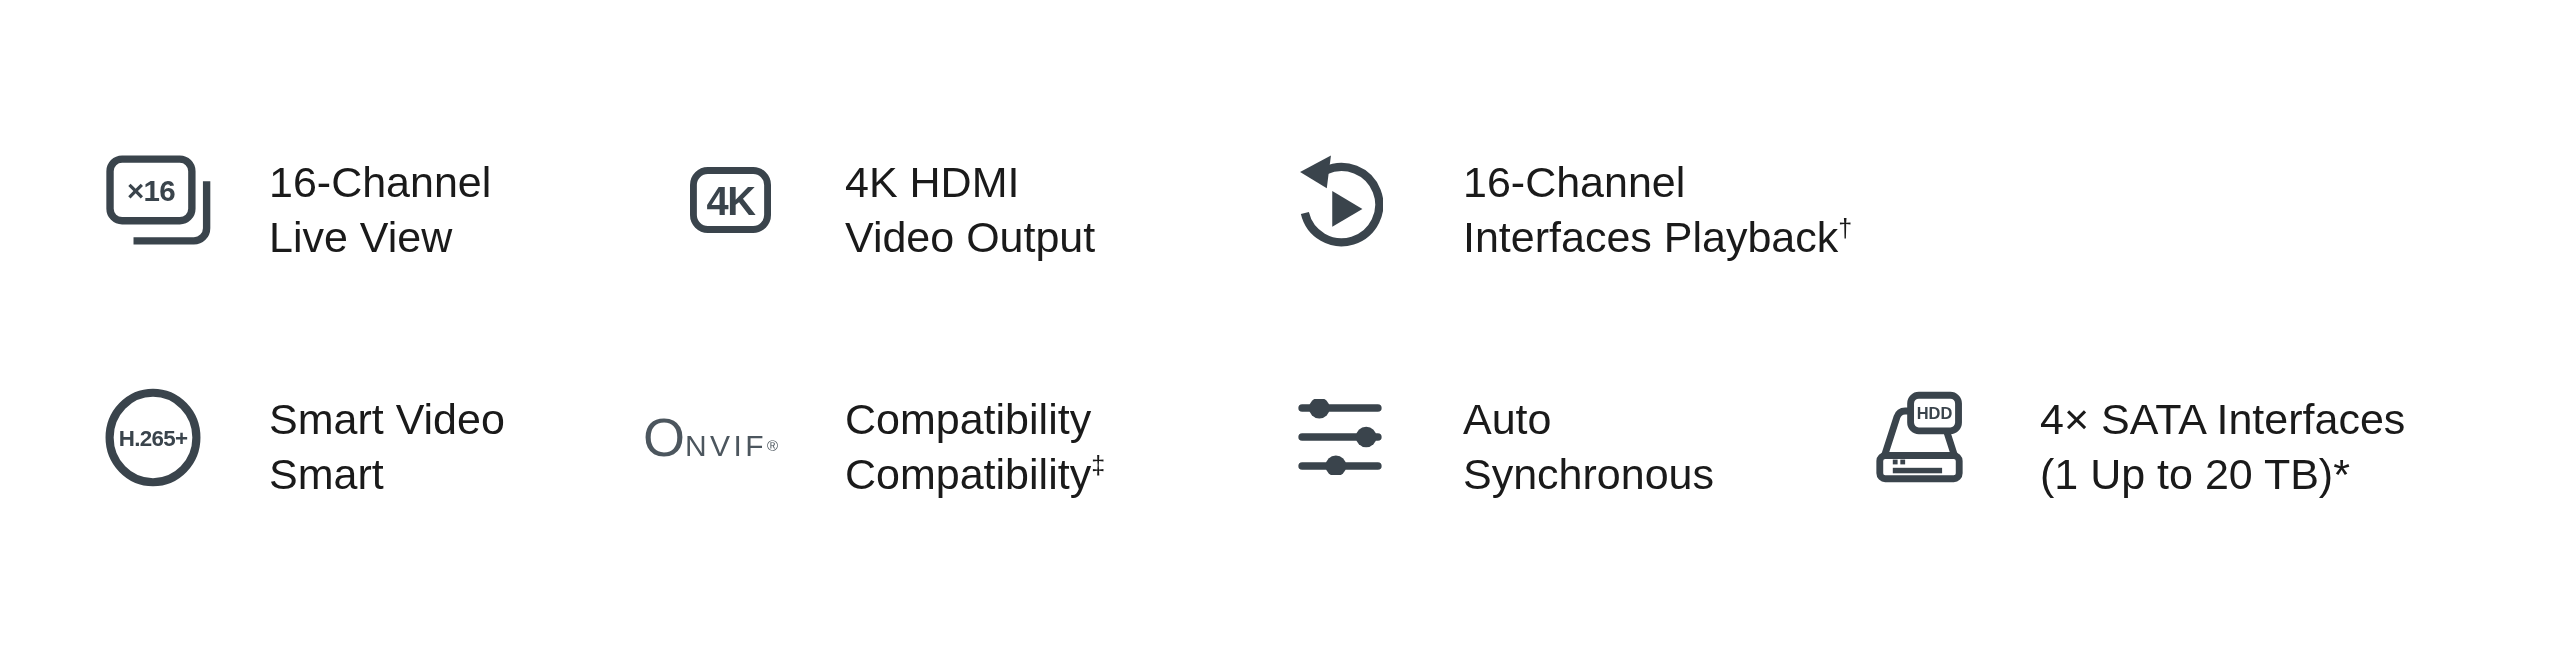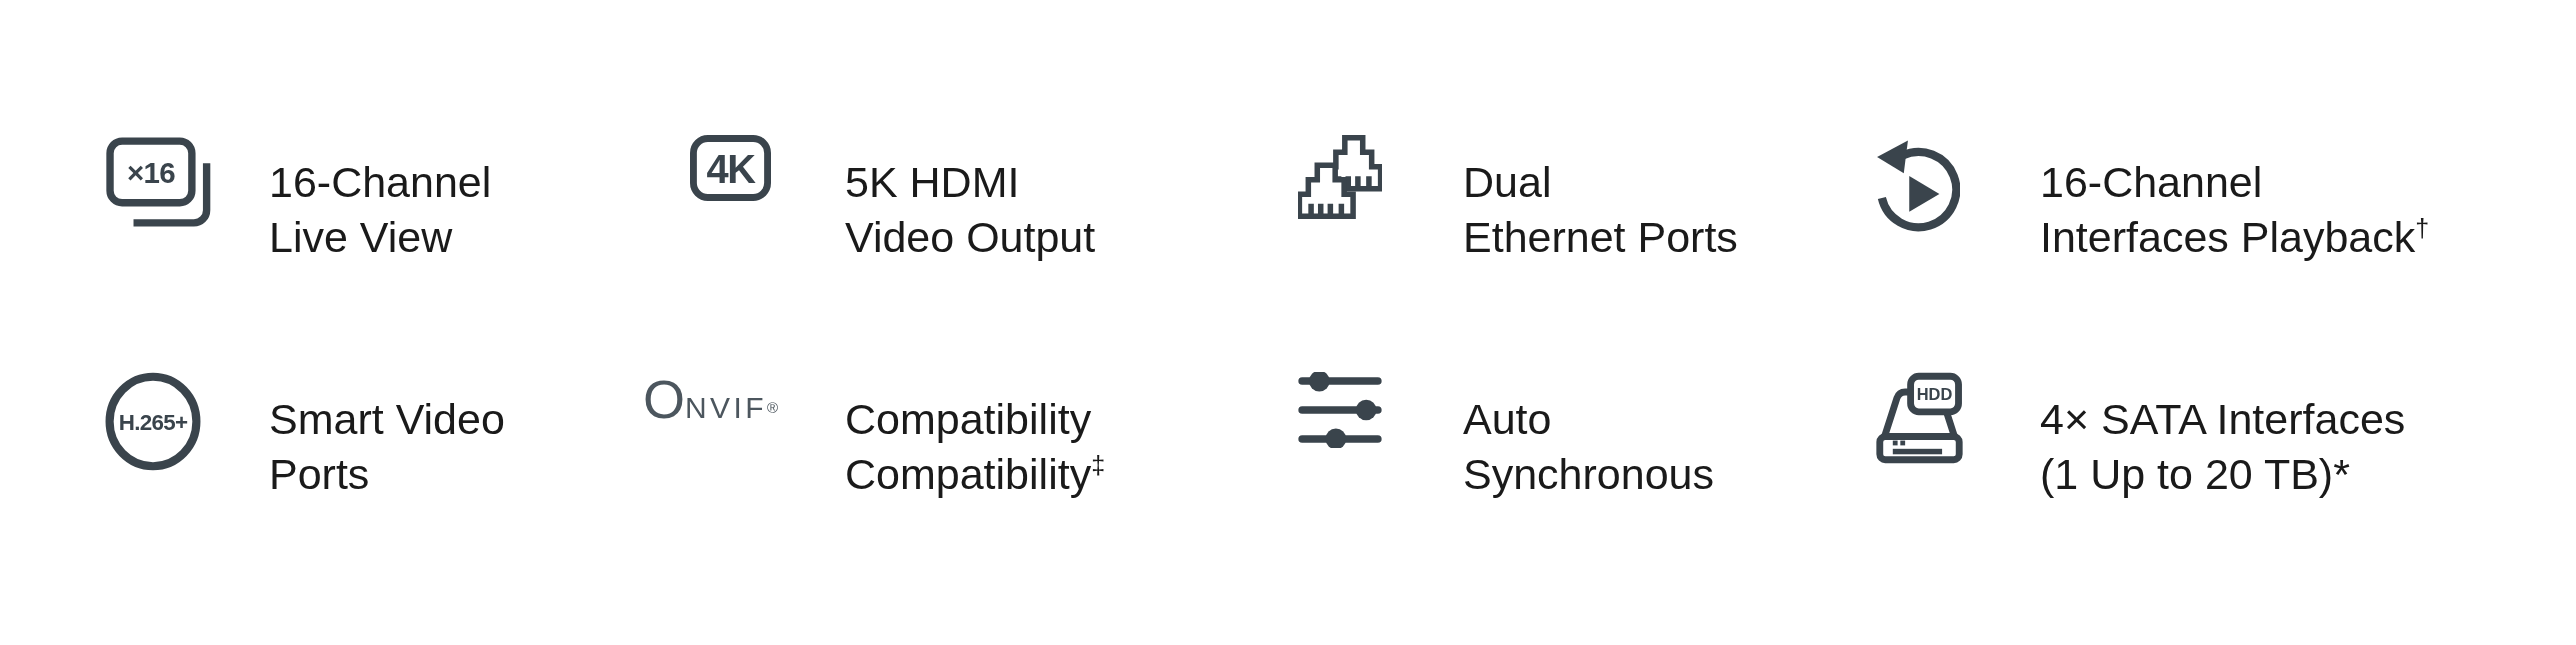--- a/index.html
+++ b/index.html
@@ -6,21 +6,21 @@
   body{
     width:2576px;height:645px;background:#ffffff;overflow:hidden;position:relative;
     font-family:"Liberation Sans","DejaVu Sans",sans-serif;
   }
   .features-row{
     position:absolute;left:104px;
     display:grid;grid-template-columns:576px 618px 577px auto;
   }
   .row-1{top:135px;}
   .row-2{top:372px;}
-  .cell{display:flex;align-items:flex-start;min-height:124px;}
+  .cell{display:flex;align-items:center;min-height:124px;}
   .icon-slot{width:165px;flex:none;display:flex;align-items:center;color:var(--icon-color,#3a444c);}
   .icon-slot svg{display:block;}
   .label{
     font-size:43px;line-height:55px;color:var(--text-color,#1a1a1a);white-space:nowrap;margin-top:20px;
   }
   .label sup{font-size:25px;line-height:0;}
   
   .onvif-logo{
     color:var(--onvif-color,#4c565e);font-weight:normal;white-space:nowrap;
     margin-left:-37px;line-height:1;
@@ -51,43 +51,25 @@
   </div>
 
   <div class="cell">
     <div class="icon-slot">
       <svg class="icon-4k" width="81" height="66" viewBox="0 0 118 96">
         <rect x="5" y="5" width="108" height="86" rx="21" fill="none" stroke="currentColor" stroke-width="10"></rect>
         <text class="icon-svg-text" x="59" y="70" font-size="58" text-anchor="middle" fill="currentColor" letter-spacing="-2">4K</text>
       </svg>
     </div>
     <div class="label">
-      <span>5K HDMI</span><br>
+      <span>4K HDMI</span><br>
       <span>Video Output</span><sup></sup>
     </div>
   </div>
 
-  <div class="cell">
-    <div class="icon-slot">
-      <svg width="84" height="84" viewBox="0 0 122 122">
-        <g transform="translate(42,4)">
-          <path d="M0 74 V42 H13 V21 H26 V0 H52 V21 H65 V42 H78 V74 Z" fill="#ffffff" stroke="currentColor" stroke-width="8" stroke-linejoin="miter"></path>
-          <path d="M17 74 V56 M31 74 V56 M45 74 V56 M61 74 V56" fill="none" stroke="currentColor" stroke-width="8"></path>
-        </g>
-        <g transform="translate(2,44)">
-          <path d="M0 74 V42 H13 V21 H26 V0 H52 V21 H65 V42 H78 V74 Z" fill="#ffffff" stroke="currentColor" stroke-width="8" stroke-linejoin="miter"></path>
-          <path d="M17 74 V56 M31 74 V56 M45 74 V56 M61 74 V56" fill="none" stroke="currentColor" stroke-width="8"></path>
-        </g>
-      </svg>
-    </div>
-    <div class="label">
-      <span>Dual</span><br>
-      <span>Ethernet Ports</span><sup></sup>
-    </div>
-  </div>
 
   <div class="cell">
     <div class="icon-slot">
       <svg width="85" height="100" viewBox="0 0 124 146">
         <path d="M10 92 A55 55 0 1 0 40 30" fill="none" stroke="currentColor" stroke-width="12"></path>
         <polygon points="3,32 48,8 42,56" fill="currentColor"></polygon>
         <polygon points="50,60 94,86 50,112" fill="currentColor"></polygon>
       </svg>
     </div>
     <div class="label">
@@ -102,21 +84,21 @@
 
   <div class="cell">
     <div class="icon-slot">
       <svg width="98" height="99" viewBox="0 0 144 146">
         <ellipse cx="72" cy="73" rx="64" ry="66" fill="none" stroke="currentColor" stroke-width="12"></ellipse>
         <text class="icon-svg-text" x="72" y="85" font-size="33" text-anchor="middle" fill="currentColor" letter-spacing="-1">H.265+</text>
       </svg>
     </div>
     <div class="label">
       <span>Smart Video</span><br>
-      <span>Ports</span><sup></sup>
+      <span>Smart</span><sup></sup>
     </div>
   </div>
 
   <div class="cell">
     <div class="icon-slot">
       <div class="onvif-logo">
         <span class="onvif-o">O</span><span class="onvif-rest">nvif</span><span class="onvif-reg">®</span>
       </div>
     </div>
     <div class="label">

